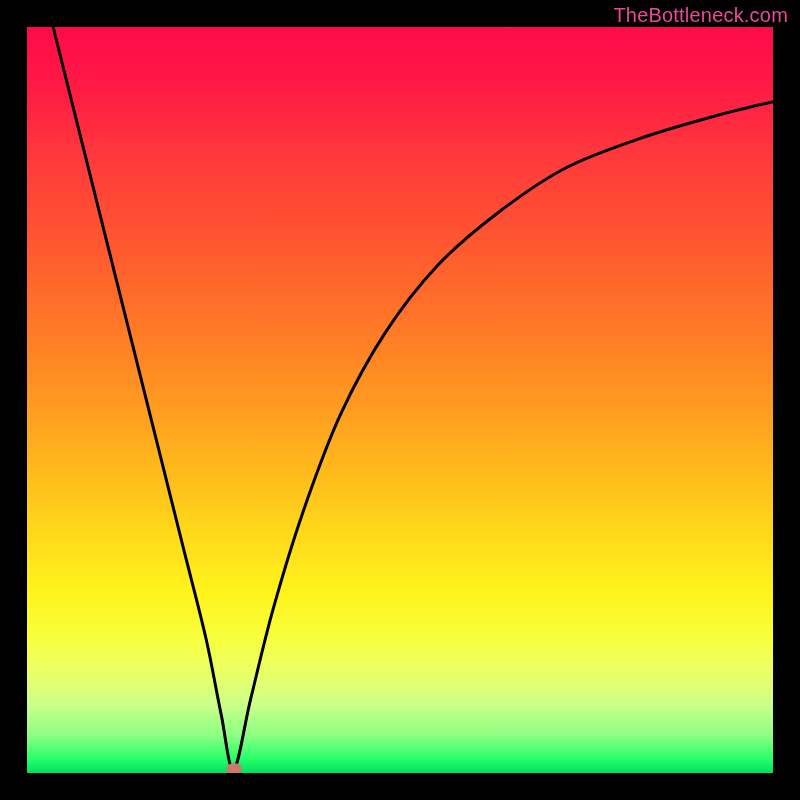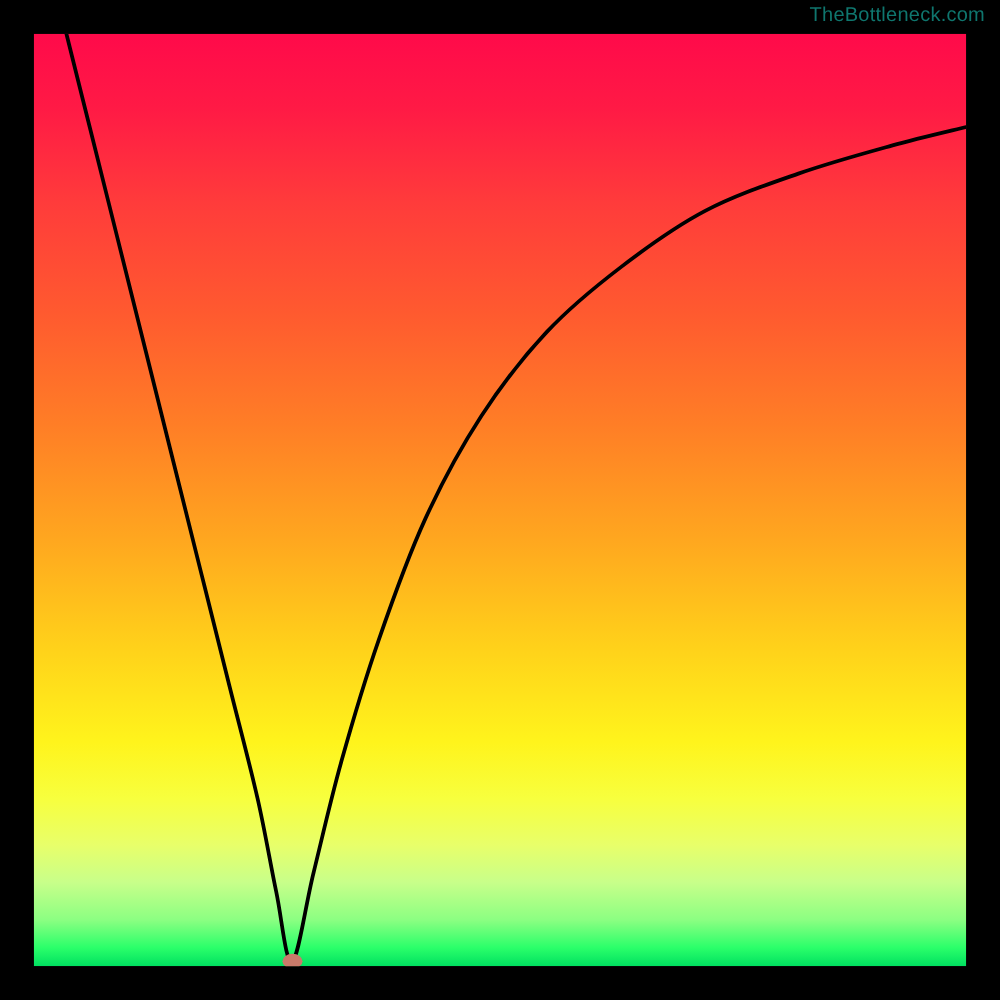--- a/index.html
+++ b/index.html
@@ -43,22 +43,22 @@
   .curve-svg {
     position: absolute;
     inset: 0;
     width: 100%;
     height: 100%;
   }
   .attribution {
     position: absolute;
     top: 4px;
     right: 12px;
-    color: #0f766e;
-    font-size: 16px;
+    color: #ec4899;
+    font-size: 20px;
     font-weight: 500;
     letter-spacing: 0.2px;
   }
   .marker {
     position: absolute;
     width: 16px;
     height: 12px;
     border-radius: 50%;
     background: #c97a6a;
     transform: translate(-50%, -50%);

